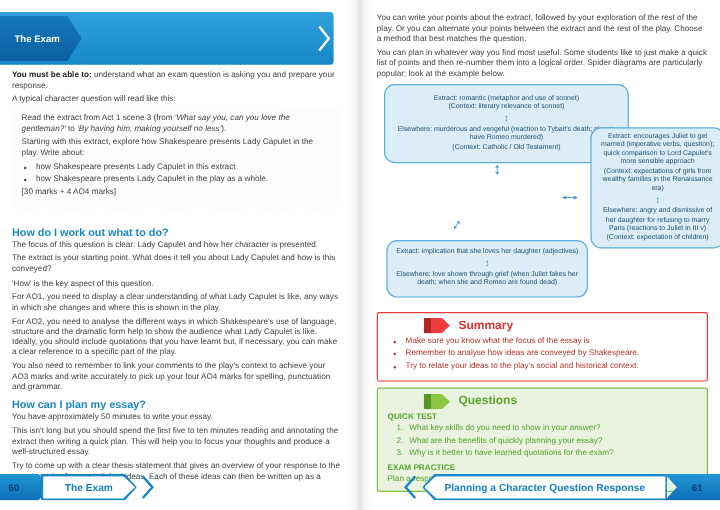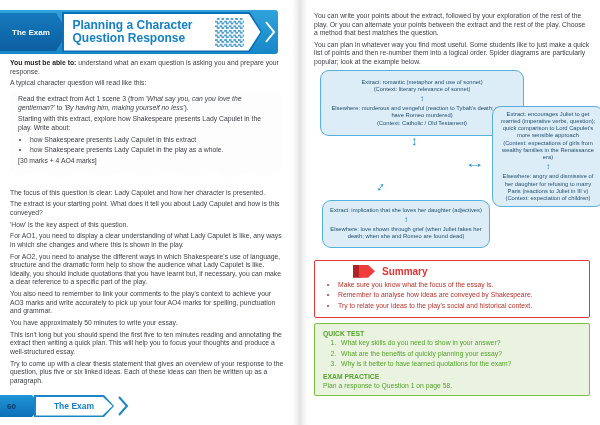--- a/index.html
+++ b/index.html
@@ -98,56 +98,49 @@
 <body>
 
 <div class="spread">
 
   <div class="page page-left">
 
     <div class="banner">
       <div class="tab">
         <span>The Exam</span>
       </div>
-      <div class="plate-o clip-r">
-        <div class="plate-i clip-r">
-          <div class="banner-title">
-            <div>Planning a Character</div>
-            <div>Question Response</div>
-          </div>
-          <div class="qr"></div>
-        </div>
-      </div>
       <svg class="banner-chev" width="12" height="24" viewBox="0 0 12 24">
           <path d="M2 2 L10 12 L2 22" fill="none" stroke="#ffffff" stroke-width="2"></path>
         </svg>
     </div>
 
     <div class="lp-body">
       <p class="body"><b>You must be able to:</b><span> understand what an exam question is asking you and prepare your response.</span></p>
 
       <p class="body">A typical character question will read like this:</p>
 
       <div class="torn">
         <p><span>Read the extract from Act 1 scene 3 (from </span><i>'What say you, can you love the gentleman?'</i><span> to </span><i>'By having him, making yourself no less'</i><span>).</span></p>
         <p>Starting with this extract, explore how Shakespeare presents Lady Capulet in the play. Write about:</p>
         <ul>
           <li>how Shakespeare presents Lady Capulet in this extract</li>
           <li>how Shakespeare presents Lady Capulet in the play as a whole.</li>
         </ul>
         <p class="marks">[30 marks + 4 AO4 marks]</p>
       </div>
 
+      <div class="bluehead">How do I work out what to do?</div>
       <p class="body">The focus of this question is clear: Lady Capulet and how her character is presented.</p>
       <p class="body">The extract is your starting point. What does it tell you about Lady Capulet and how is this conveyed?</p>
       <p class="body">'How' is the key aspect of this question.</p>
       <p class="body">For AO1, you need to display a clear understanding of what Lady Capulet is like, any ways in which she changes and where this is shown in the play.</p>
       <p class="body">For AO2, you need to analyse the different ways in which Shakespeare's use of language, structure and the dramatic form help to show the audience what Lady Capulet is like. Ideally, you should include quotations that you have learnt but, if necessary, you can make a clear reference to a specific part of the play.</p>
       <p class="body">You also need to remember to link your comments to the play's context to achieve your AO3 marks and write accurately to pick up your four AO4 marks for spelling, punctuation and grammar.</p>
 
+      <div class="bluehead">How can I plan my essay?</div>
       <p class="body">You have approximately 50 minutes to write your essay.</p>
       <p class="body">This isn't long but you should spend the first five to ten minutes reading and annotating the extract then writing a quick plan. This will help you to focus your thoughts and produce a well-structured essay.</p>
       <p class="body">Try to come up with a clear thesis statement that gives an overview of your response to the question, plus five or six linked ideas. Each of these ideas can then be written up as a paragraph.</p>
     </div>
 
     <div class="footer footer-l">
       <div class="num-arrow-l">60</div>
       <div class="fplate-o fplate-ol fclip-r">
         <div class="fplate-i fclip-r">
           <span class="fplate-txt">The Exam</span>
@@ -202,25 +195,43 @@
           <span class="sumtitle">Summary</span>
         </div>
         <ul>
           <li>Make sure you know what the focus of the essay is.</li>
           <li>Remember to analyse how ideas are conveyed by Shakespeare.</li>
           <li>Try to relate your ideas to the play's social and historical context.</li>
         </ul>
       </div>
 
       <div class="infobox qbox">
+        <div class="boxhead">
+          <div class="chev-icon chev-green">
+              <span class="c1"></span>
+              <span class="c2"></span>
+            </div>
+          <span class="qtitle">Questions</span>
+        </div>
         <div class="qlabel">QUICK TEST</div>
         <ol>
           <li>What key skills do you need to show in your answer?</li>
           <li>What are the benefits of quickly planning your essay?</li>
           <li>Why is it better to have learned quotations for the exam?</li>
         </ol>
         <div class="qlabel">EXAM PRACTICE</div>
         <p class="qpractice">Plan a response to Question 1 on page 58.</p>
       </div>
     </div>
 
+    <div class="footer footer-r">
+      <svg class="chev-before" width="12" height="20" viewBox="0 0 12 20">
+          <path d="M10 1 L2 10 L10 19" fill="none" stroke="#1b86c6" stroke-width="2"></path>
+        </svg>
+      <div class="fplate-o fplate-or fclip-l">
+        <div class="fplate-i fclip-l">
+          <span class="fplate-txt">Planning a Character Question Response</span>
+        </div>
+      </div>
+      <div class="num-arrow-r">61</div>
+    </div>
   </div>
 </div>
 
 </body></html>

